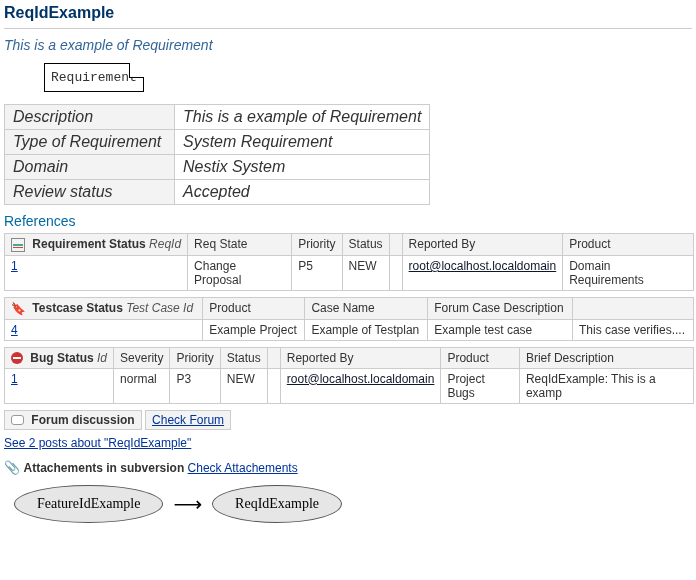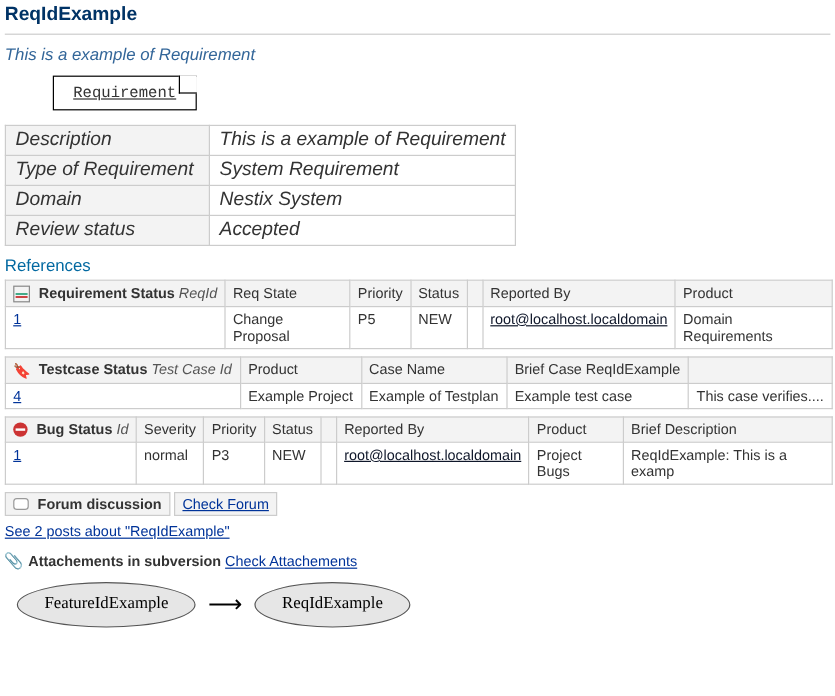--- a/index.html
+++ b/index.html
@@ -27,25 +27,24 @@
     color: #336699;
     font-style: italic;
     font-size: 14px;
     margin: 6px 0 10px 0;
   }
   .req-box-wrap { margin-left: 40px; margin-bottom: 12px; }
   .req-box {
     position: relative;
     display: inline-block;
     border: 1px solid #000;
-    padding: 6px 16px;
+    padding: 6px 6px;
     font-family: "Courier New", monospace;
     font-size: 13px;
     background: #fff;
-    text-decoration: underline;
   }
   .req-box::after {
     content: "";
     position: absolute;
     top: -1px; right: -1px;
     width: 14px; height: 14px;
     background: #fff;
     border-left: 1px solid #000;
     border-bottom: 1px solid #000;
   }
@@ -256,21 +255,21 @@
 <table class="grid">
   <tbody>
       <tr>
     <th class="title-cell">
       <span class="icon icon-tag">🔖</span>
       <span>Testcase Status</span>
       <span class="sub">Test Case Id</span>
     </th>
     <th>Product</th>
     <th>Case Name</th>
-    <th>Brief Case ReqIdExample</th>
+    <th>Forum Case Description</th>
     <th></th>
   </tr>
   <tr>
     <td><a class="link">4</a></td>
     <td>Example Project</td>
     <td>Example of Testplan</td>
     <td class="right">Example test case</td>
     <td>This case verifies....</td>
   </tr>
 </tbody>

